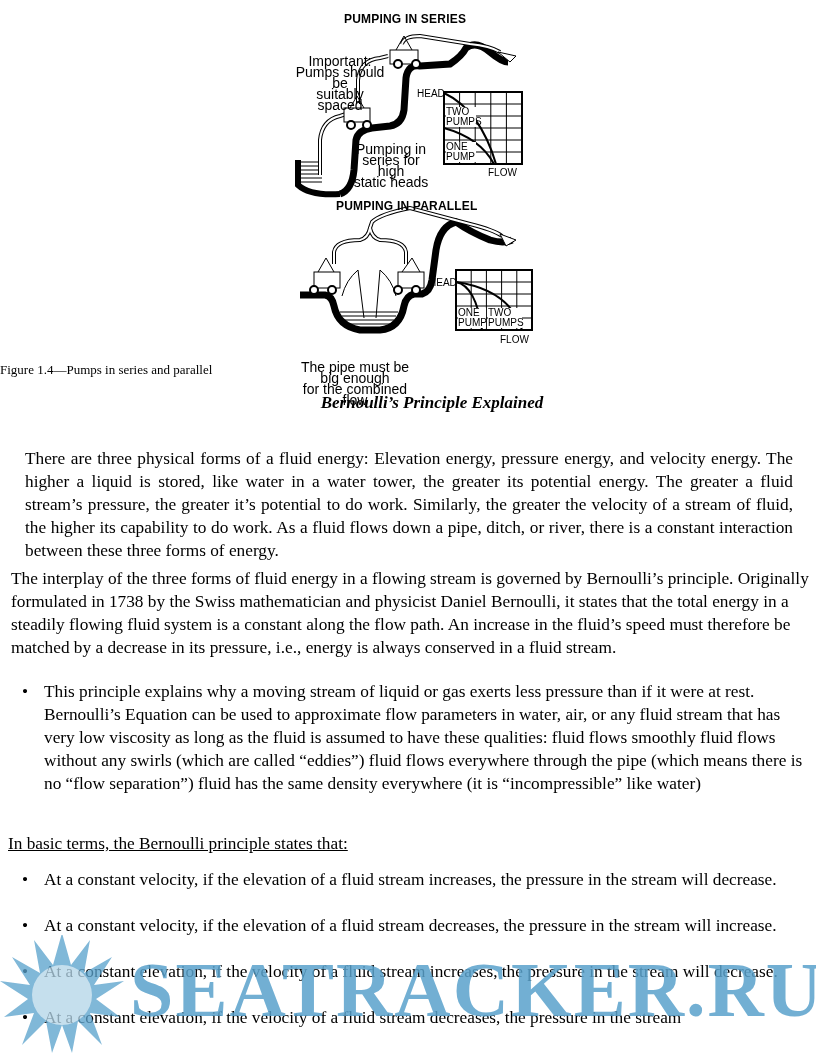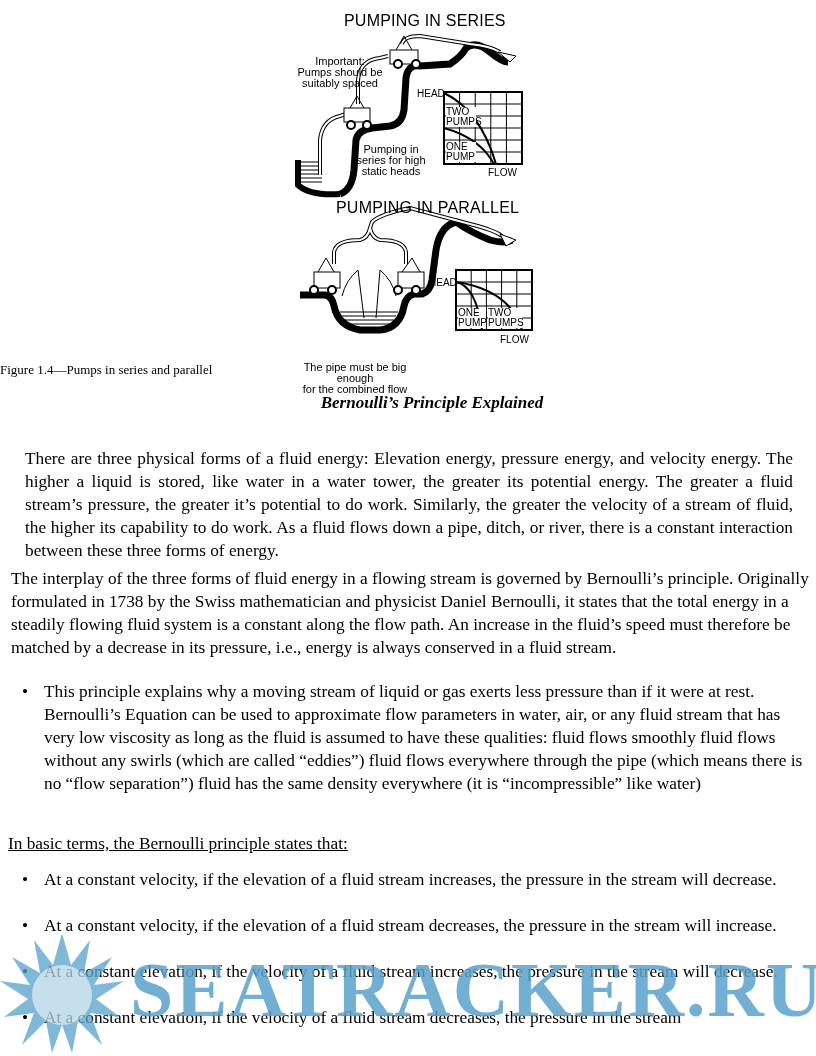--- a/index.html
+++ b/index.html
@@ -1,20 +1,20 @@
 <!DOCTYPE html>
 <html><head>
 <meta charset="utf-8">
 <style>
   html, body { margin:0; padding:0; background:#fff; }
   body { width:816px; height:1056px; position:relative; overflow:hidden;
          font-family:"Liberation Serif", serif; color:#000; }
   .figure { position:absolute; left:280px; top:0; width:270px; height:360px; }
-  .fig-title { position:absolute; font-family:"Liberation Sans", sans-serif; font-weight:normal; font-size:16px; letter-spacing:0.2px; }
-  .fig-note { position:absolute; font-family:"Liberation Sans", sans-serif; font-size:11px; text-align:center; line-height:11px; }
+  .fig-title { position:absolute; font-family:"Liberation Sans", sans-serif; font-weight:bold; font-size:12px; letter-spacing:0.2px; }
+  .fig-note { position:absolute; font-family:"Liberation Sans", sans-serif; font-size:14px; text-align:center; line-height:11px; }
   .graph-lbl { position:absolute; font-family:"Liberation Sans", sans-serif; font-size:10px; line-height:10px; }
   .caption { position:absolute; top:362px; left:0; width:816px; text-align:left; font-size:13px; }
   .heading { position:absolute; top:393px; left:0; width:816px; text-align:center; font-size:17px; font-weight:bold; font-style:italic;margin-left:24px; }
   .para { position:absolute; font-size:17.3px; line-height:23px; margin:0; }
   .p1 { top:447px; left:25px; width:768px; text-align:justify; }
   .p2 { top:549px; left:11px; width:800px;margin-top:18px; }
   .bul { position:absolute; font-size:17.3px; line-height:23px; margin:0; }
   .bul .dot { position:absolute; left:-22px; top:0; }
   .b1 { top:680px; left:44px; width:764px; }
   .p3 { top:832px; left:8px; width:800px;text-decoration:underline; }

